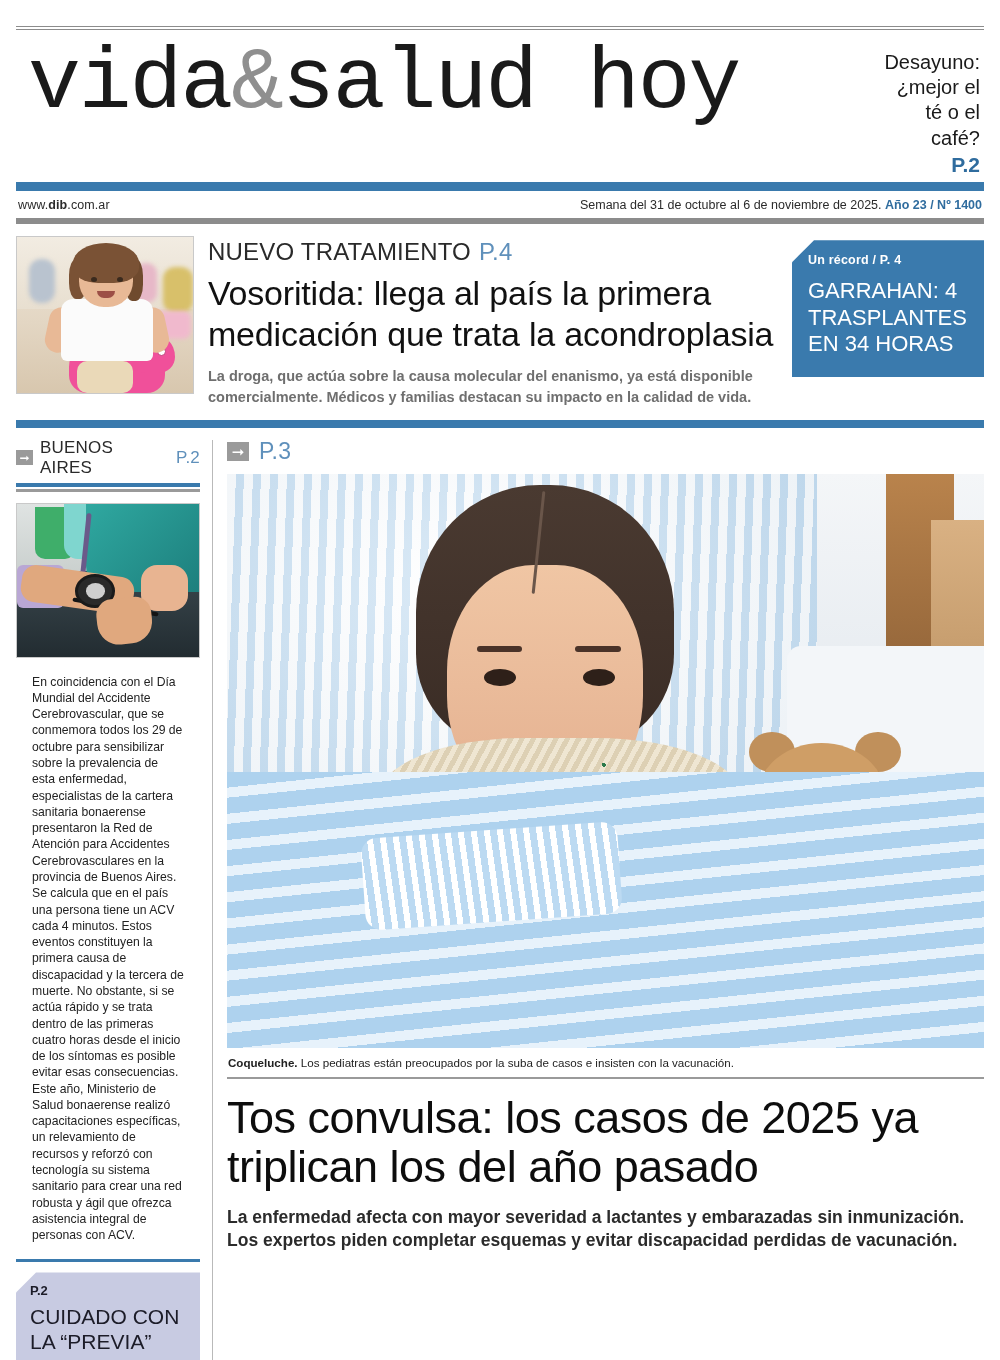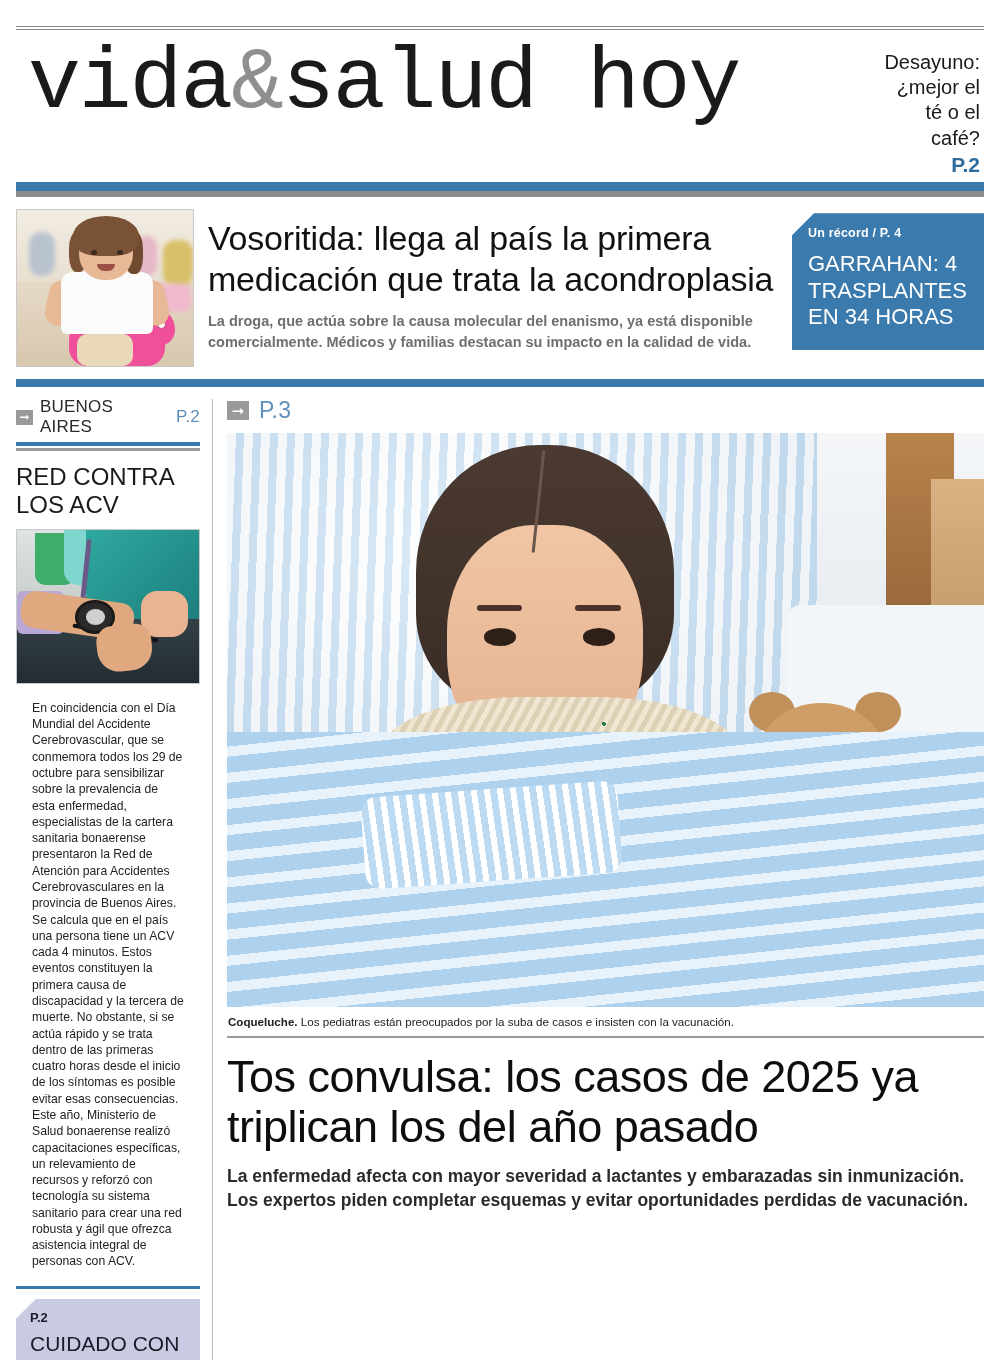--- a/index.html
+++ b/index.html
@@ -346,20 +346,27 @@
       <div>Desayuno:</div>
       <div>¿mejor el</div>
       <div>té o el</div>
       <div>café?</div>
       <span class="page-ref">P.2</span>
     </div>
   </div>
 
   <div class="bar-blue"></div>
 
+  <div class="dateline">
+    <div class="site"><span>www.</span><b>dib</b><span>.com.ar</span></div>
+    <div class="right">
+      <span>Semana del 31 de octubre al 6 de noviembre de 2025.</span>
+      <span class="issue">Año 23 / Nº 1400</span>
+    </div>
+  </div>
 
   <div class="bar-gray"></div>
 
   <div class="lead-strip">
 
     <div class="lead-photo">
       <div class="ph lp-bg">
         <div class="lp-wall"></div>
         <div class="lp-blur1"></div>
           <div class="lp-blur2"></div>
@@ -379,20 +386,23 @@
           <div class="lp-hair3"></div>
         <div class="lp-head"></div>
         <div class="lp-hair"></div>
         <div class="lp-eye" style="left:74px;"></div>
         <div class="lp-eye" style="left:100px;"></div>
         <div class="lp-smile"></div>
       </div>
     </div>
 
     <div class="lead-text">
+      <div class="lead-kicker">
+        <span>NUEVO TRATAMIENTO</span><span class="page-ref">P.4</span>
+      </div>
       <h1 class="lead-title">Vosoritida: llega al país la primera medicación que trata la acondroplasia</h1>
       <p class="lead-sub">La droga, que actúa sobre la causa molecular del enanismo, ya está disponible comercialmente. Médicos y familias destacan su impacto en la calidad de vida.</p>
     </div>
 
     <div class="promo-box">
       <div class="pb-kicker">Un récord  /  P. 4</div>
       <div class="pb-title">GARRAHAN: 4 TRASPLANTES EN 34 HORAS</div>
     </div>
   </div>
 
@@ -405,21 +415,20 @@
       <div class="sec-head">
         <span class="arrow-icon">➞</span>
         <span class="sec-label">BUENOS AIRES</span>
         <span class="sec-label sec-page">P.2</span>
       </div>
       <div class="sec-rules">
         <div class="sec-rule-blue"></div>
         <div class="sec-rule-gray"></div>
       </div>
 
-      <h2 class="left-title">RED CONTRA LOS ACV</h2>
 
       <div class="left-photo">
         <div class="ph bp-bg">
           <div class="bp-wall"></div>
           <div class="bp-table"></div>
           <div class="bp-green"></div>
           <div class="bp-scrub2"></div>
           <div class="bp-scrub"></div>
           <div class="bp-tube3"></div>
           <div class="bp-cuff"></div>
@@ -489,16 +498,16 @@
         </div>
       </div>
 
       <div class="caption">
         <b>Coqueluche.</b>
         <span>Los pediatras están preocupados por la suba de casos e insisten con la vacunación.</span>
       </div>
       <div class="caption-rule"></div>
 
       <h1 class="main-title">Tos convulsa: los casos de 2025 ya triplican los del año pasado</h1>
-      <p class="main-sub">La enfermedad afecta con mayor severidad a lactantes y embarazadas sin inmunización. Los expertos piden completar esquemas y evitar oportunidades perdidas de vacunación.</p>
+      <p class="main-sub">La enfermedad afecta con mayor severidad a lactantes y embarazadas sin inmunización. Los expertos piden completar esquemas y evitar discapacidad perdidas de vacunación.</p>
     </div>
   </div>
 </div>
 
 </body></html>

